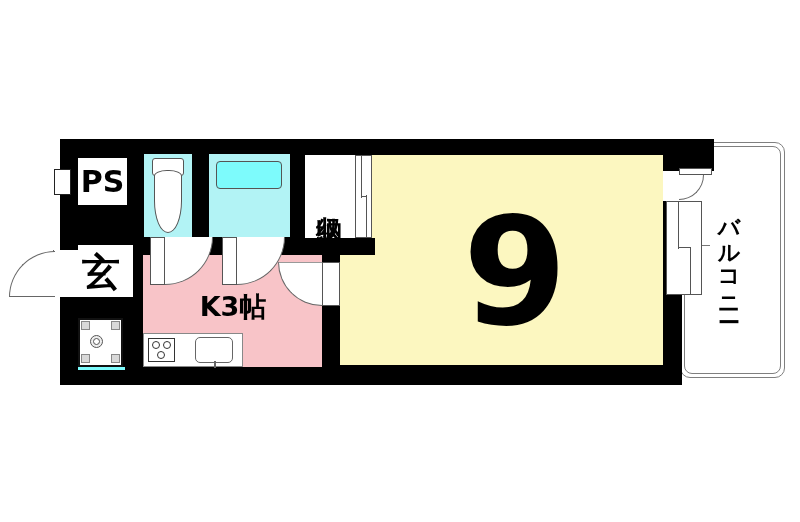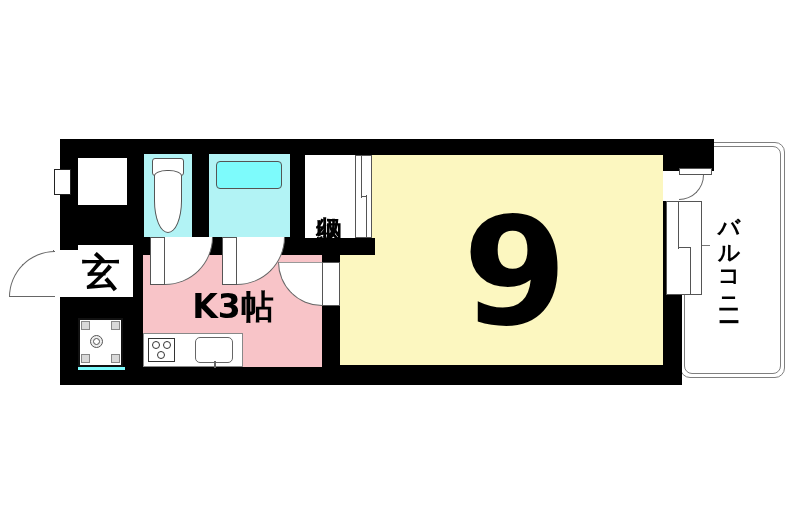--- a/index.html
+++ b/index.html
@@ -24,32 +24,33 @@
   <div class="abs label vtext" style="left:714px;top:198px;width:30px;height:118px;font-size:22px;">バルコニー</div>
 
   <div class="abs wall" style="left:60px;top:139px;width:622px;height:246px;"></div>
   <div class="abs wall" style="left:682px;top:139px;width:32px;height:32px;"></div>
 
   <div class="abs" style="left:372px;top:155px;width:291px;height:210px;background:#fcf7c0;"></div>
   <div class="abs" style="left:340px;top:255px;width:32px;height:110px;background:#fcf7c0;"></div>
   <div class="abs label" style="left:420px;top:200px;width:190px;height:145px;font-size:150px;line-height:145px;">9</div>
 
   <div class="abs" style="left:143px;top:255px;width:179px;height:112px;background:#f8c4c8;"></div>
-  <div class="abs label" style="left:190px;top:293px;width:86px;height:28px;font-size:33px;">K3帖</div>
+  <div class="abs label" style="left:190px;top:293px;width:86px;height:28px;font-size:27px;">K3帖</div>
 
   <div class="abs" style="left:144px;top:154px;width:48px;height:83px;background:#b2f3f5;"></div>
 
   <div class="abs" style="left:209px;top:154px;width:81px;height:83px;background:#b2f3f5;"></div>
 
   <div class="abs" style="left:305px;top:155px;width:50px;height:83px;background:#fff;"></div>
   <div class="abs label vtext" style="left:316px;top:156px;width:28px;height:81px;font-size:26px;letter-spacing:1px;">収納</div>
 
   <div class="abs wall" style="left:290px;top:238px;width:85px;height:17px;"></div>
 
   <div class="abs" style="left:78px;top:158px;width:49px;height:47px;background:#fff;"></div>
+  <div class="abs label" style="left:78px;top:158px;width:49px;height:47px;font-size:30px;">PS</div>
 
   <div class="abs" style="left:54px;top:169px;width:17px;height:26px;background:#fff;border:1px solid #222;"></div>
 
   <div class="abs" style="left:78px;top:245px;width:55px;height:52px;background:#fff;"></div>
   <div class="abs label" style="left:80px;top:250px;width:42px;height:44px;font-size:38px;">玄</div>
 
   <div class="abs" style="left:53px;top:250px;width:25px;height:47px;background:#fff;border-left:1px solid #666;"></div>
   <div class="abs arc" style="left:9px;top:251px;width:46px;height:46px;border-top-left-radius:100%;
               border-top:1px solid #666;border-left:1px solid #666;border-bottom:1px solid #666;"></div>
 

